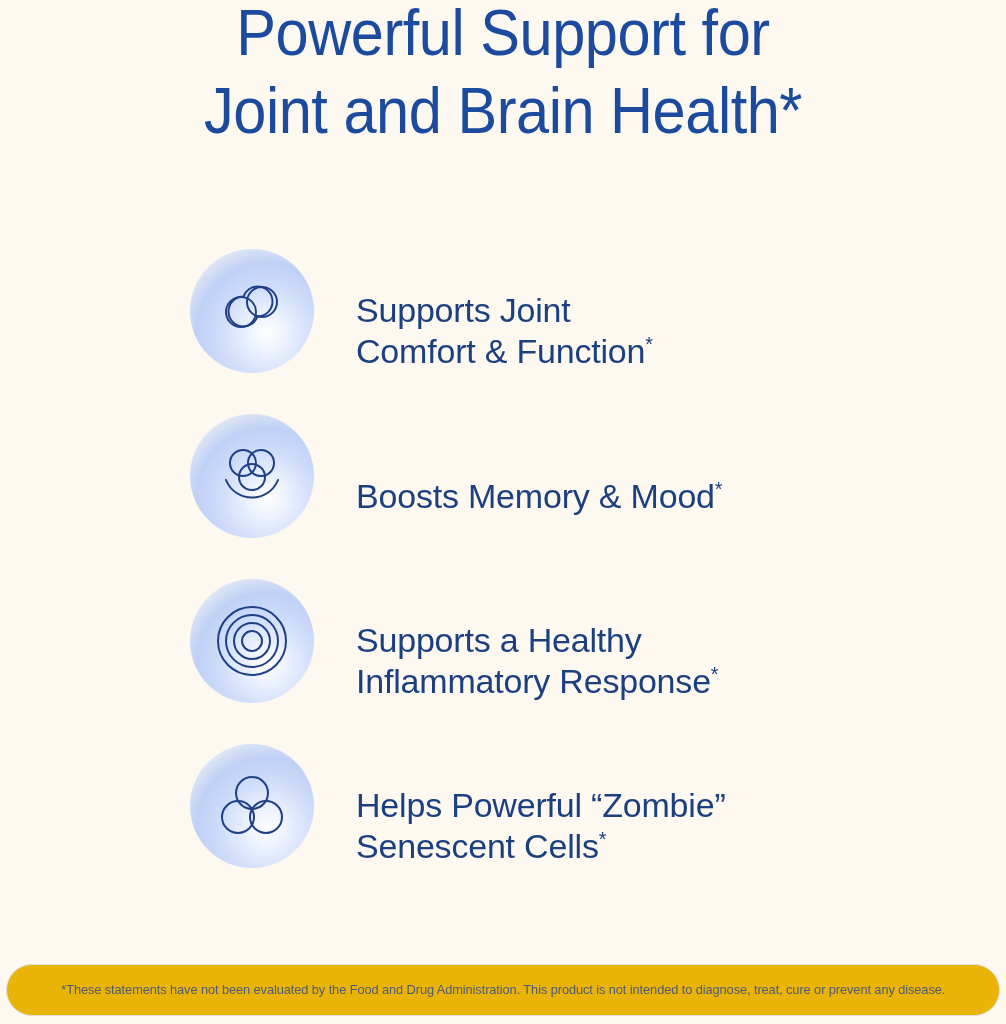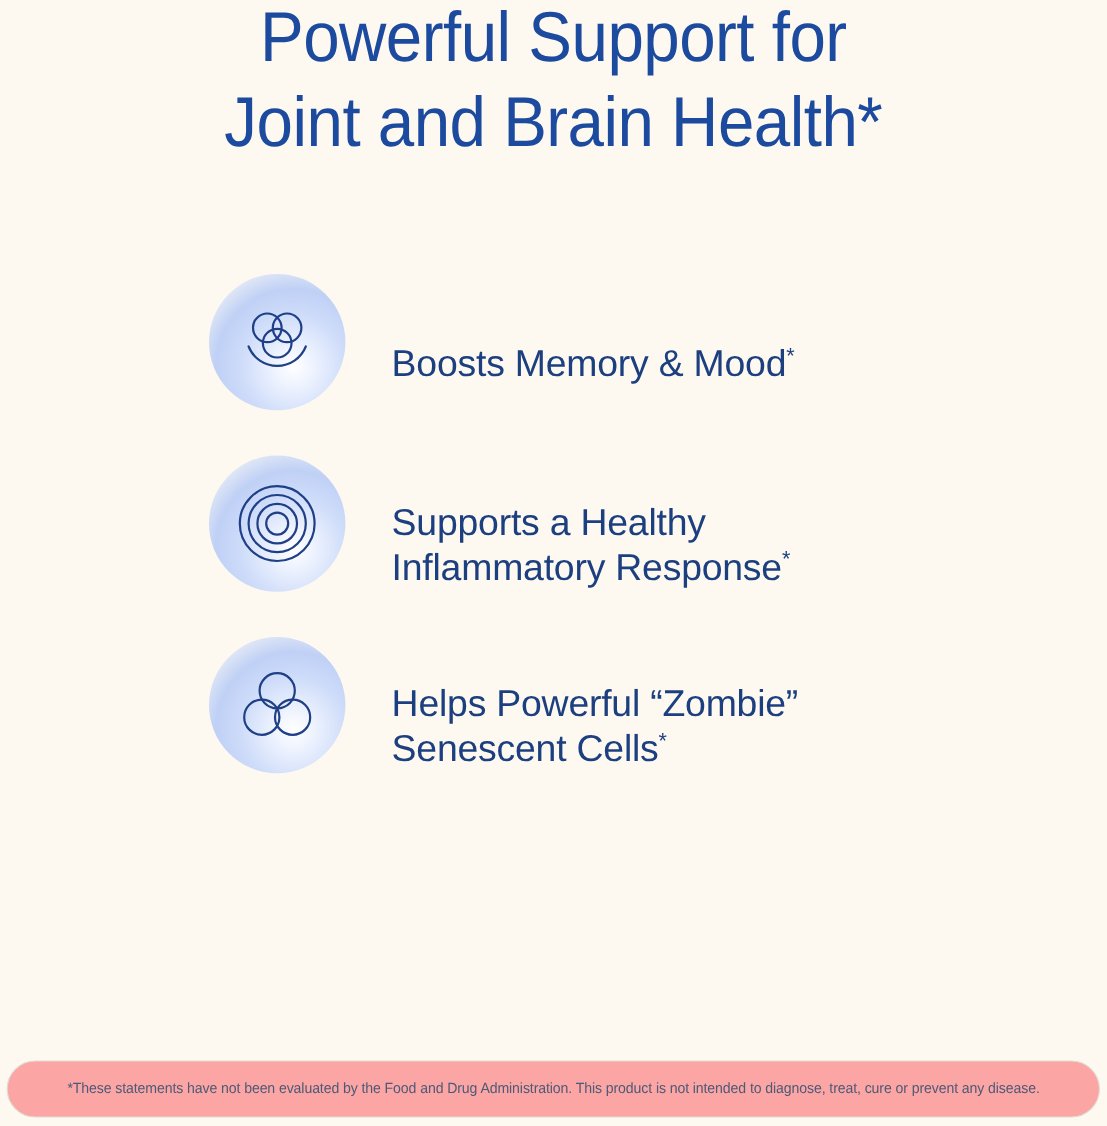--- a/index.html
+++ b/index.html
@@ -92,21 +92,21 @@
 
   
   .disclaimer-box {
     position: absolute;
     left: 6px;
     bottom: 8px;
     width: 994px;
     height: 52px;
     border: 1px solid #e2ddd4;
     border-radius: 26px;
-    background: #fca5a5;
+    background: #eab308;
     display: flex;
     align-items: center;
     justify-content: center;
   }
 
   .disclaimer-text {
     color: #4c5a76;
     font-size: 13.5px;
     line-height: 16px;
     letter-spacing: -0.1px;
@@ -115,20 +115,33 @@
   }
 </style>
 </head>
 <body>
 
 <h1 class="headline">Powerful Support for
 Joint and Brain Health*</h1>
 
 <div class="benefits">
 
+  <div class="benefit-row">
+    <div class="icon-badge">
+      <svg width="78" height="78" viewBox="0 0 78 78" fill="none">
+        <path d="M30.5 24.5 A15 15 0 1 0 30.5 54.5 A15 15 0 0 0 44.5 44.5 A15 15 0 1 0 44.5 14.5 A15 15 0 0 0 30.5 24.5 Z" stroke="#1f3f86" stroke-width="2" fill="none"></path>
+        <circle cx="28" cy="40" r="15" stroke="#1f3f86" stroke-width="2" fill="none"></circle>
+        <circle cx="49" cy="30" r="15" stroke="#1f3f86" stroke-width="2" fill="none"></circle>
+      </svg>
+    </div>
+    <div class="benefit-text">
+      <span>Supports Joint
+Comfort &amp; Function</span><sup>*</sup>
+    </div>
+  </div>
 
   <div class="benefit-row">
     <div class="icon-badge">
       <svg width="80" height="80" viewBox="0 0 80 80" fill="none">
         <circle cx="31" cy="27" r="13" stroke="#1f3f86" stroke-width="2" fill="none"></circle>
         <circle cx="49" cy="27" r="13" stroke="#1f3f86" stroke-width="2" fill="none"></circle>
         <circle cx="40" cy="41" r="13" stroke="#1f3f86" stroke-width="2" fill="none"></circle>
         <path d="M14 44 A28 28 0 0 0 66 44" stroke="#1f3f86" stroke-width="2" fill="none" stroke-linecap="round"></path>
       </svg>
     </div>

